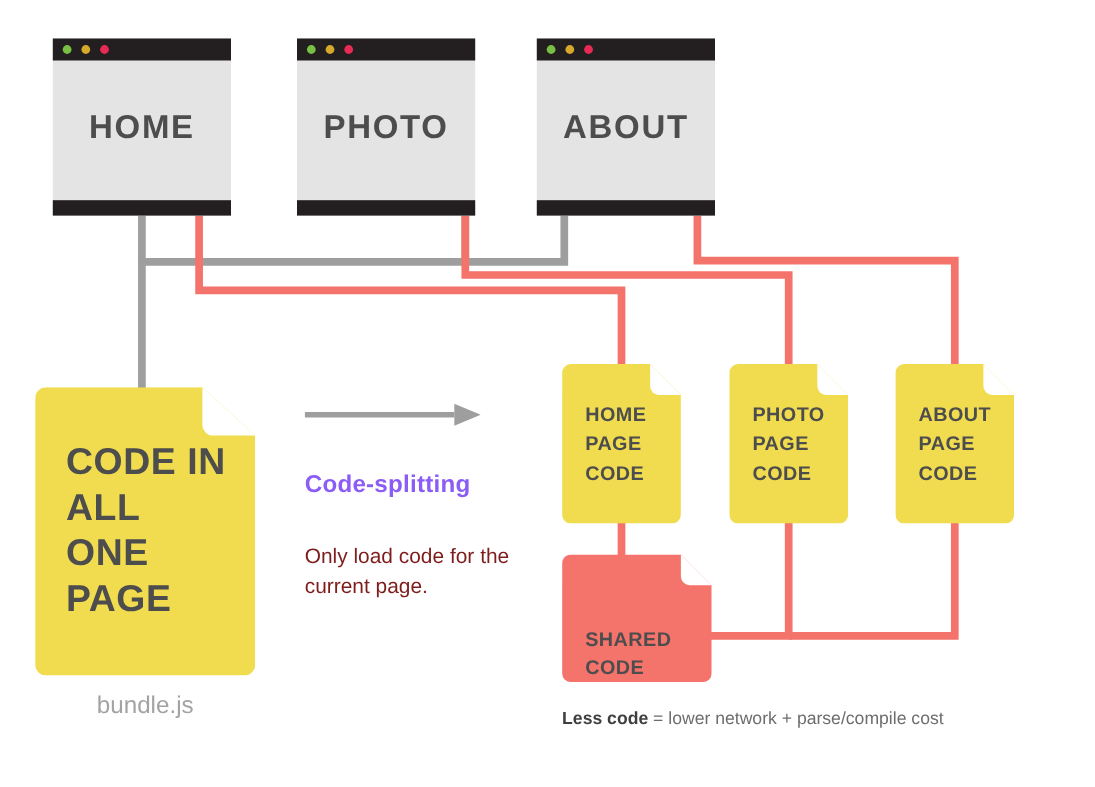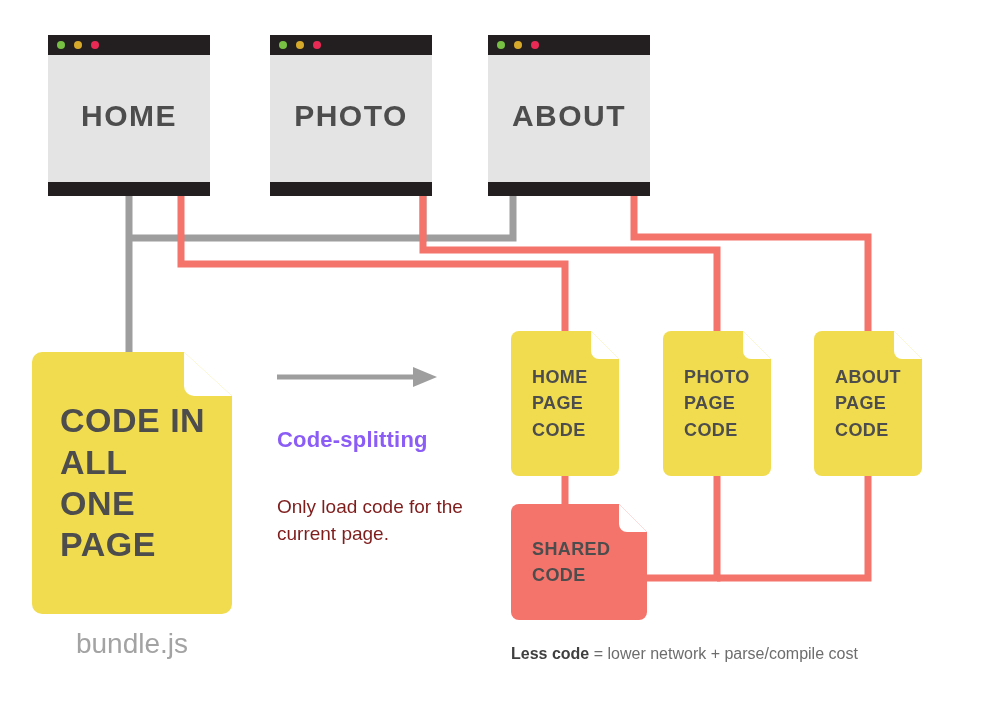--- a/index.html
+++ b/index.html
@@ -54,26 +54,26 @@
 
   
   .pagefile{width:108px;height:145px;}
   .pagefile .ftext{padding-left:21px;font-size:18px;line-height:1.45;letter-spacing:.4px;}
   #file-home{left:511px;top:331px;}
   #file-photo{left:663px;top:331px;}
   #file-about{left:814px;top:331px;}
 
   
   #file-shared{left:511px;top:504px;width:136px;height:116px;}
-  #file-shared .ftext{padding-left:21px;font-size:18px;line-height:1.45;letter-spacing:.4px;color:#4d4d4d;}
+  #file-shared .ftext{padding-left:21px;font-size:18px;line-height:1.45;letter-spacing:.4px;color:#4d4d4d;justify-content:flex-end;}
 
   
   #bundle-caption{
     position:absolute;left:32px;top:628px;width:200px;
-    text-align:center;font-size:28px;color:#a3a3a3;
+    text-align:center;font-size:22px;color:#a3a3a3;
   }
   #arrow-wrap{position:absolute;left:277px;top:364px;width:160px;height:26px;}
   #split-title{
     position:absolute;left:277px;top:427px;
     font-size:22px;font-weight:bold;color:#8b5cf6;letter-spacing:.2px;
   }
   #split-body{
     position:absolute;left:277px;top:494px;width:190px;
     font-size:19px;color:#7f1d1d;line-height:1.42;
   }

